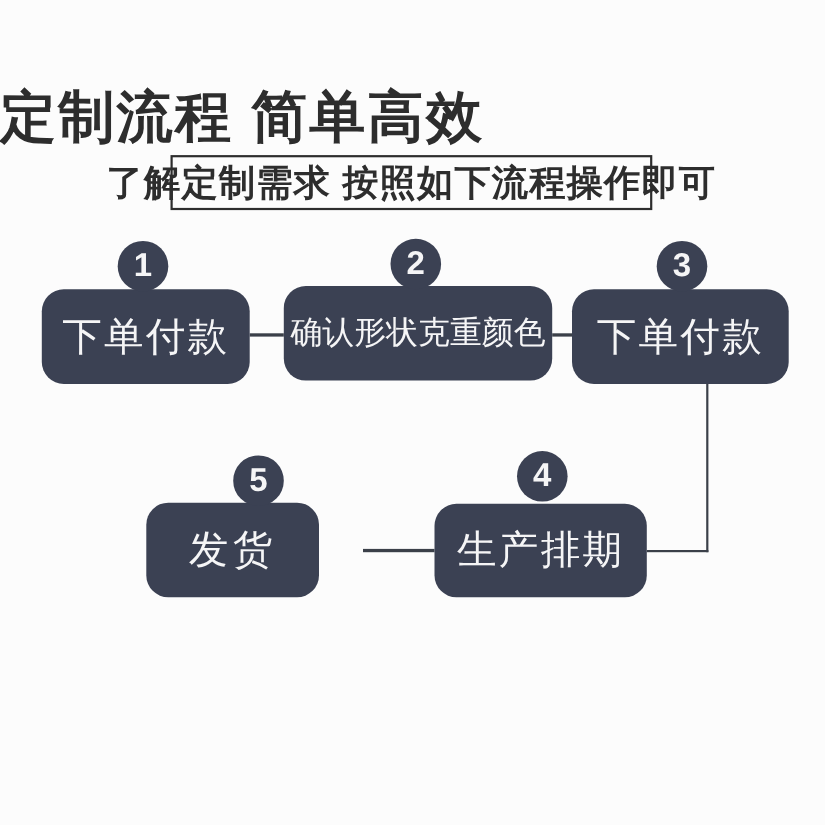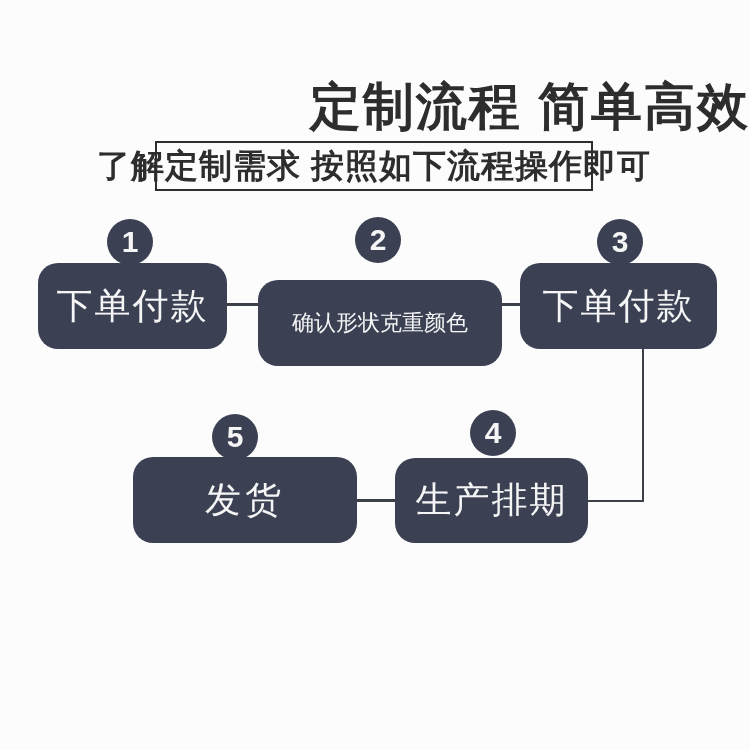--- a/index.html
+++ b/index.html
@@ -18,21 +18,21 @@
   .canvas{
     position:relative;
     width:750px;height:750px;
     background:var(--background);
     overflow:hidden;
   }
   .title{
     position:absolute;
     left:0;top:80px;width:750px;
     margin:0;
-    text-align:right;
+    text-align:left;
     font-size:51px;
     font-weight:700;
     letter-spacing:2px;
     color:var(--title-text);
     line-height:1.05;
   }
   .subtitle-box{
     position:absolute;
     left:155px;top:141px;
     width:438px;height:50px;
@@ -54,24 +54,24 @@
     background:var(--step-box-fill);
     border-radius:20px;
     display:flex;align-items:center;justify-content:center;
     color:var(--box-text);
     font-size:36px;
     letter-spacing:2px;
     white-space:nowrap;
     z-index:2;
   }
   #box-1{left:38px;top:263px;width:189px;height:86px;}
-  #box-2{left:258px;top:280px;width:244px;height:86px;font-size:22px;letter-spacing:0;}
+  #box-2{left:258px;top:260px;width:244px;height:86px;font-size:29px;letter-spacing:0;}
   #box-3{left:520px;top:263px;width:197px;height:86px;}
   #box-4{left:395px;top:458px;width:193px;height:85px;}
-  #box-5{left:133px;top:457px;width:224px;height:86px;letter-spacing:4px;}
+  #box-5{left:133px;top:457px;width:157px;height:86px;letter-spacing:4px;}
   .badge{
     position:absolute;
     width:46px;height:46px;
     border-radius:50%;
     background:var(--badge-fill);
     color:var(--box-text);
     display:flex;align-items:center;justify-content:center;
     font-size:30px;
     font-weight:700;
     z-index:3;

